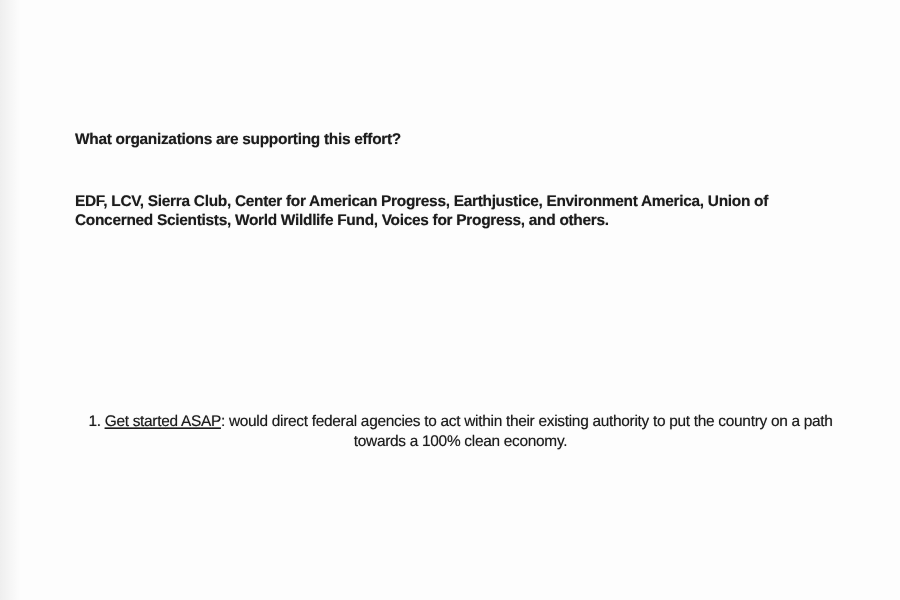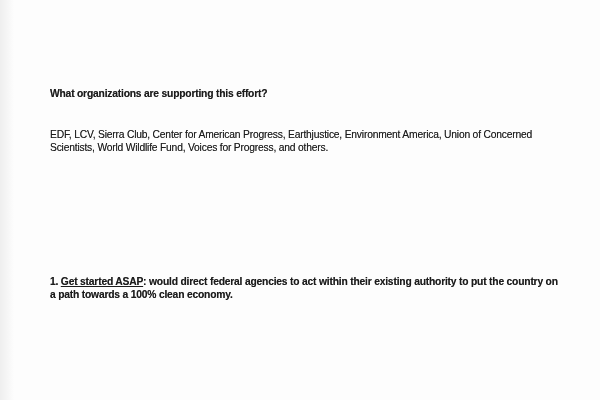--- a/index.html
+++ b/index.html
@@ -35,24 +35,25 @@
     text-shadow: 0 0 0.5px rgba(25,25,25,0.55); 
     white-space: pre-wrap;
   }
   .section {
     margin: 0 0 13px 0;
   }
   .heading {
     font-weight: bold;
   }
   .para {
-    font-weight: normal;
+    font-weight: bold;
   }
   .item {
-    font-weight: bold;
+    font-weight: normal;
+    text-align: center;
   }
   .u {
     text-decoration: underline;
     text-underline-offset: 1px;
   }
 </style>
 </head>
 <body>
 
 <div class="page">

